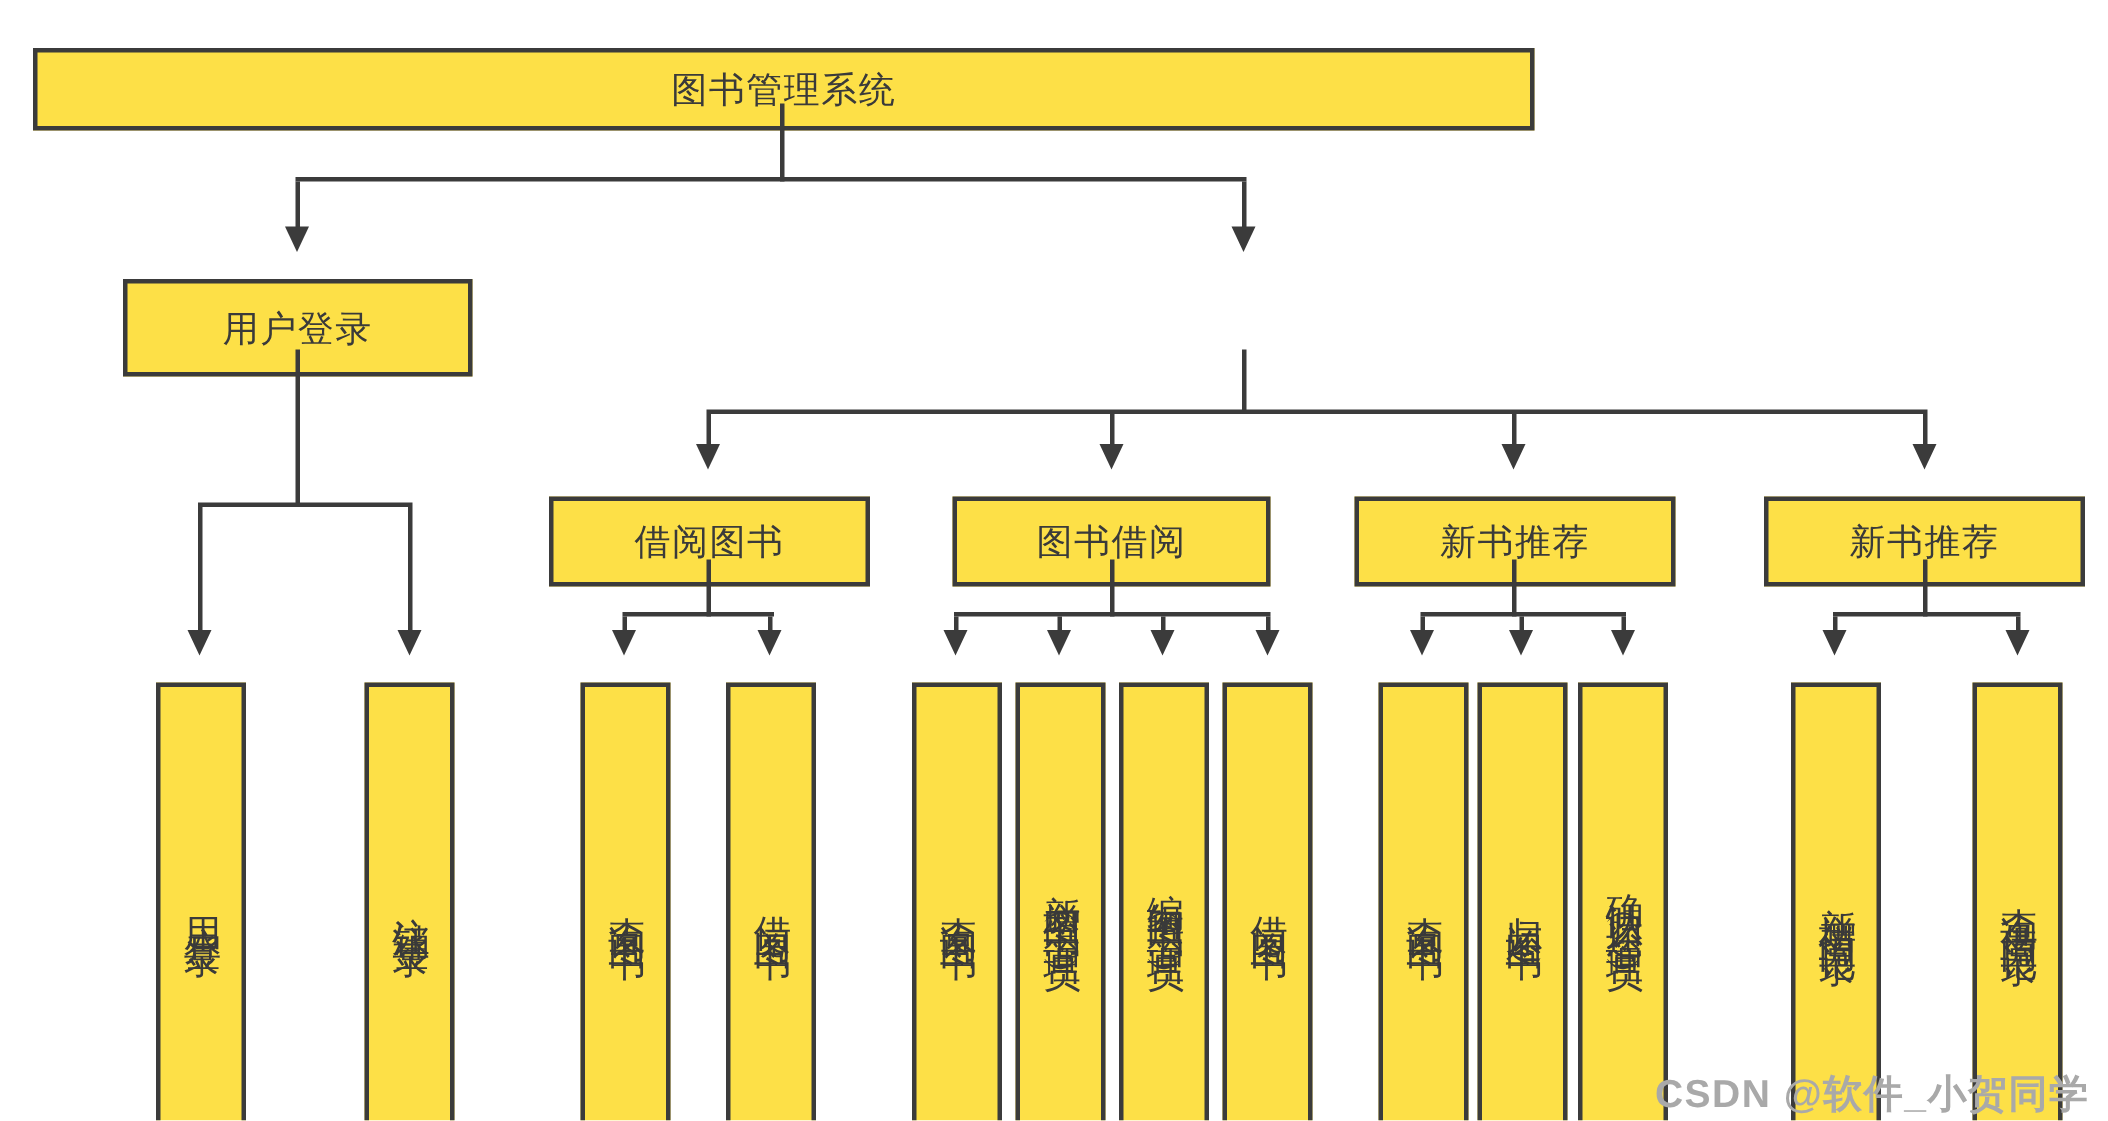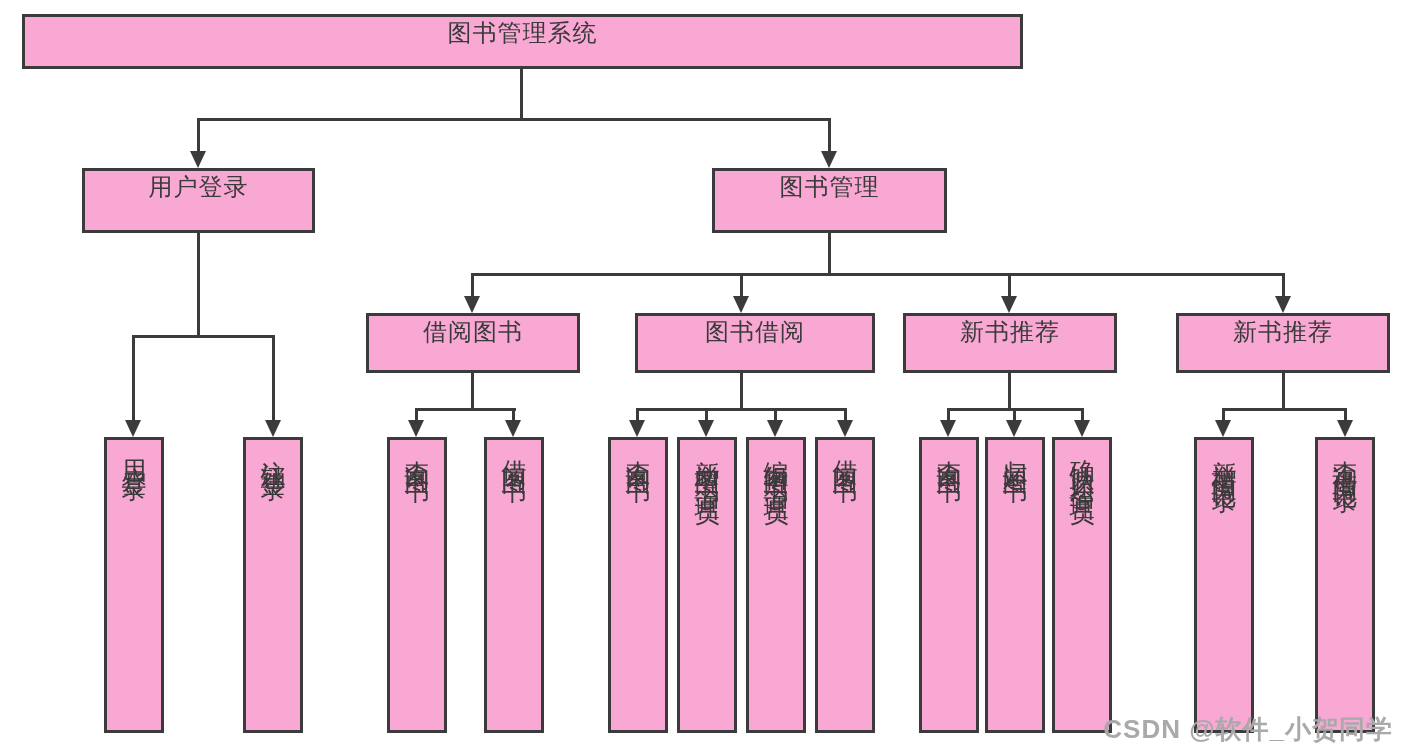--- a/index.html
+++ b/index.html
@@ -14,24 +14,25 @@
     height: 747px;
     background: #ffffff;
     overflow: hidden;
     color: #3a3a3a;
   }
   
   .node {
     position: absolute;
     box-sizing: border-box;
     border: 3px solid #3b3b3b;
-    background: #f9a8d4;
+    background: #fde047;
     display: flex;
-    align-items: flex-start;
+    align-items: center;
     justify-content: center;
+    margin-top: 18px;
   }
   .node .lbl {
     font-size: 24px;
     letter-spacing: 1px;
     color: #3a3a3a;
     white-space: nowrap;
   }
   .leaf {
     top: 437px;
     width: 60px;
@@ -84,23 +85,20 @@
 
   <div class="vline" style="left:520px; top:69px;  height:52px;"></div>
   <div class="hline" style="left:197px; top:118px; width:634px;"></div>
   <div class="vline" style="left:197px; top:121px; height:32px;"></div>
   <div class="vline" style="left:828px; top:121px; height:32px;"></div>
   <div class="arrow" style="left:190px; top:151px;"></div>
   <div class="arrow" style="left:821px; top:151px;"></div>
 
   <div class="node" style="left:82px; top:168px; width:233px; height:65px;">
     <span class="lbl">用户登录</span>
-  </div>
-  <div class="node" style="left:712px; top:168px; width:235px; height:65px;">
-    <span class="lbl">图书管理</span>
   </div>
 
   <div class="vline" style="left:197px; top:233px; height:105px;"></div>
   <div class="hline" style="left:132px; top:335px; width:143px;"></div>
   <div class="vline" style="left:132px; top:338px; height:84px;"></div>
   <div class="vline" style="left:272px; top:338px; height:84px;"></div>
   <div class="arrow" style="left:125px; top:420px;"></div>
   <div class="arrow" style="left:265px; top:420px;"></div>
 
   <div class="vline" style="left:828px; top:233px; height:43px;"></div>
@@ -110,21 +108,21 @@
   <div class="vline" style="left:1008px; top:276px; height:22px;"></div>
   <div class="vline" style="left:1282px; top:276px; height:22px;"></div>
   <div class="arrow" style="left:464px;  top:296px;"></div>
   <div class="arrow" style="left:733px;  top:296px;"></div>
   <div class="arrow" style="left:1001px; top:296px;"></div>
   <div class="arrow" style="left:1275px; top:296px;"></div>
 
   <div class="node" style="left:366px; top:313px; width:214px; height:60px;">
     <span class="lbl">借阅图书</span>
   </div>
-  <div class="node" style="left:635px; top:313px; width:240px; height:60px;">
+  <div class="node" style="left:635px; top:313px; width:212px; height:60px;">
     <span class="lbl">图书借阅</span>
   </div>
   <div class="node" style="left:903px; top:313px; width:214px; height:60px;">
     <span class="lbl">新书推荐</span>
   </div>
   <div class="node" style="left:1176px; top:313px; width:214px; height:60px;">
     <span class="lbl">新书推荐</span>
   </div>
 
   <div class="vline" style="left:471px; top:373px; height:38px;"></div>

